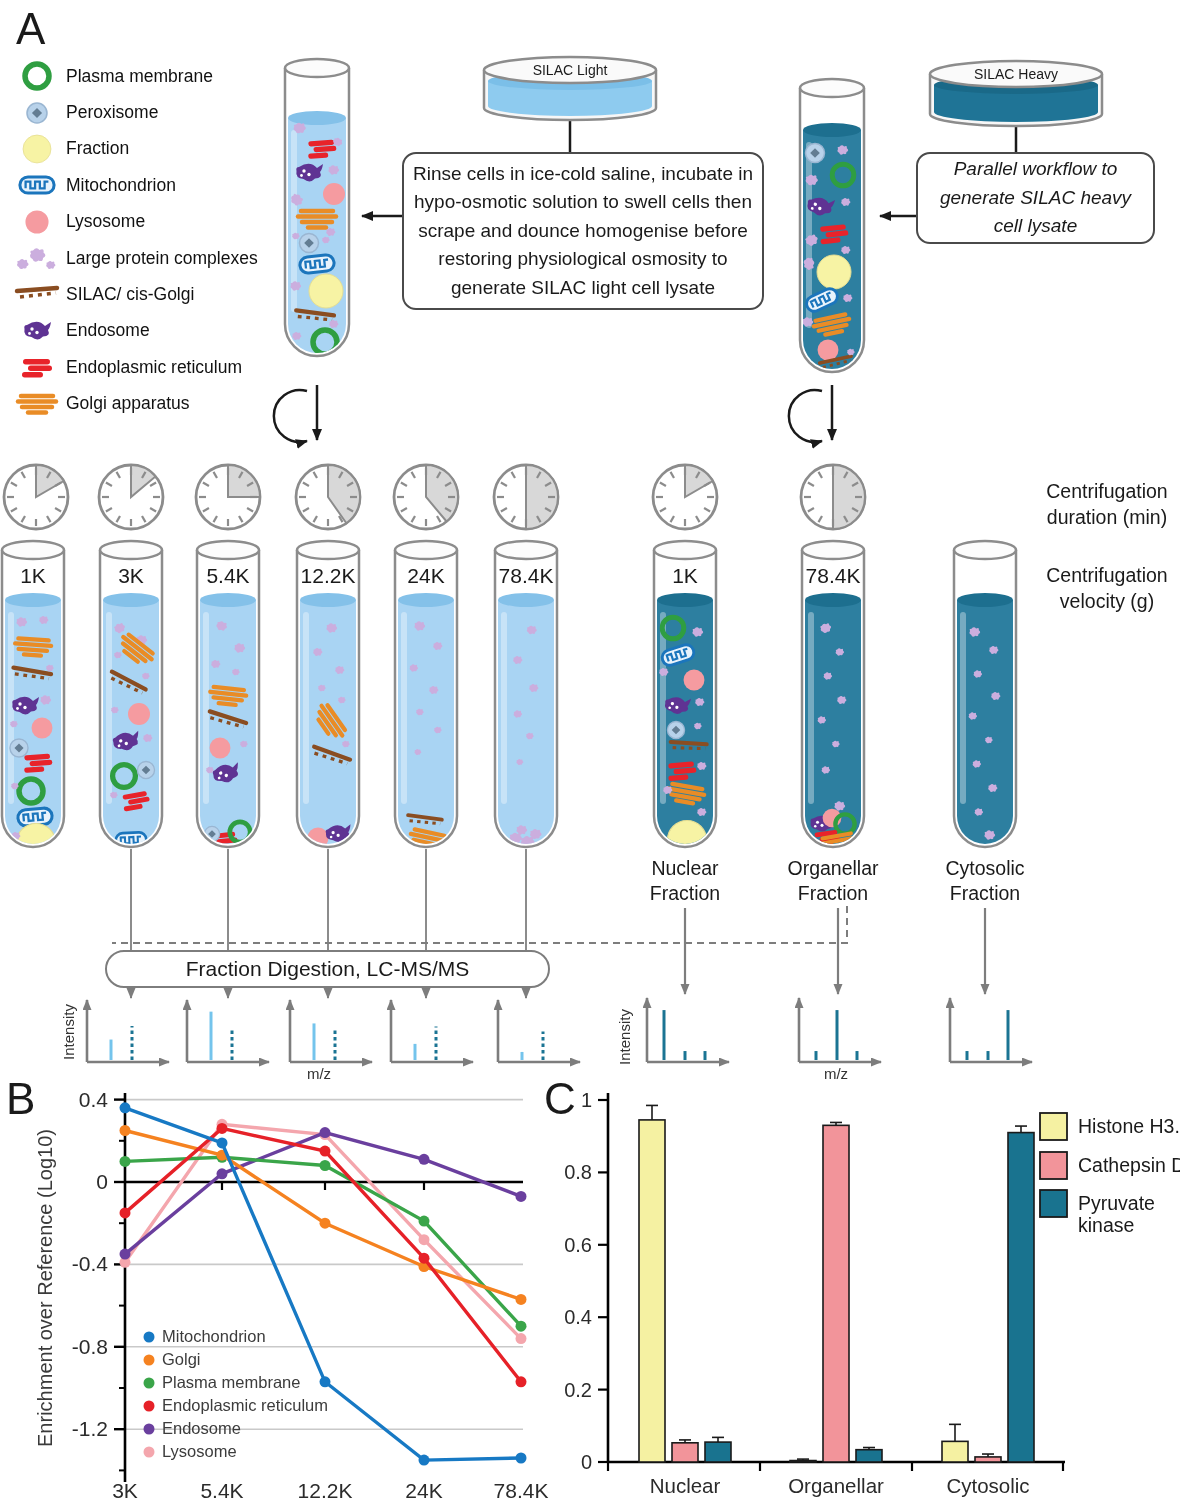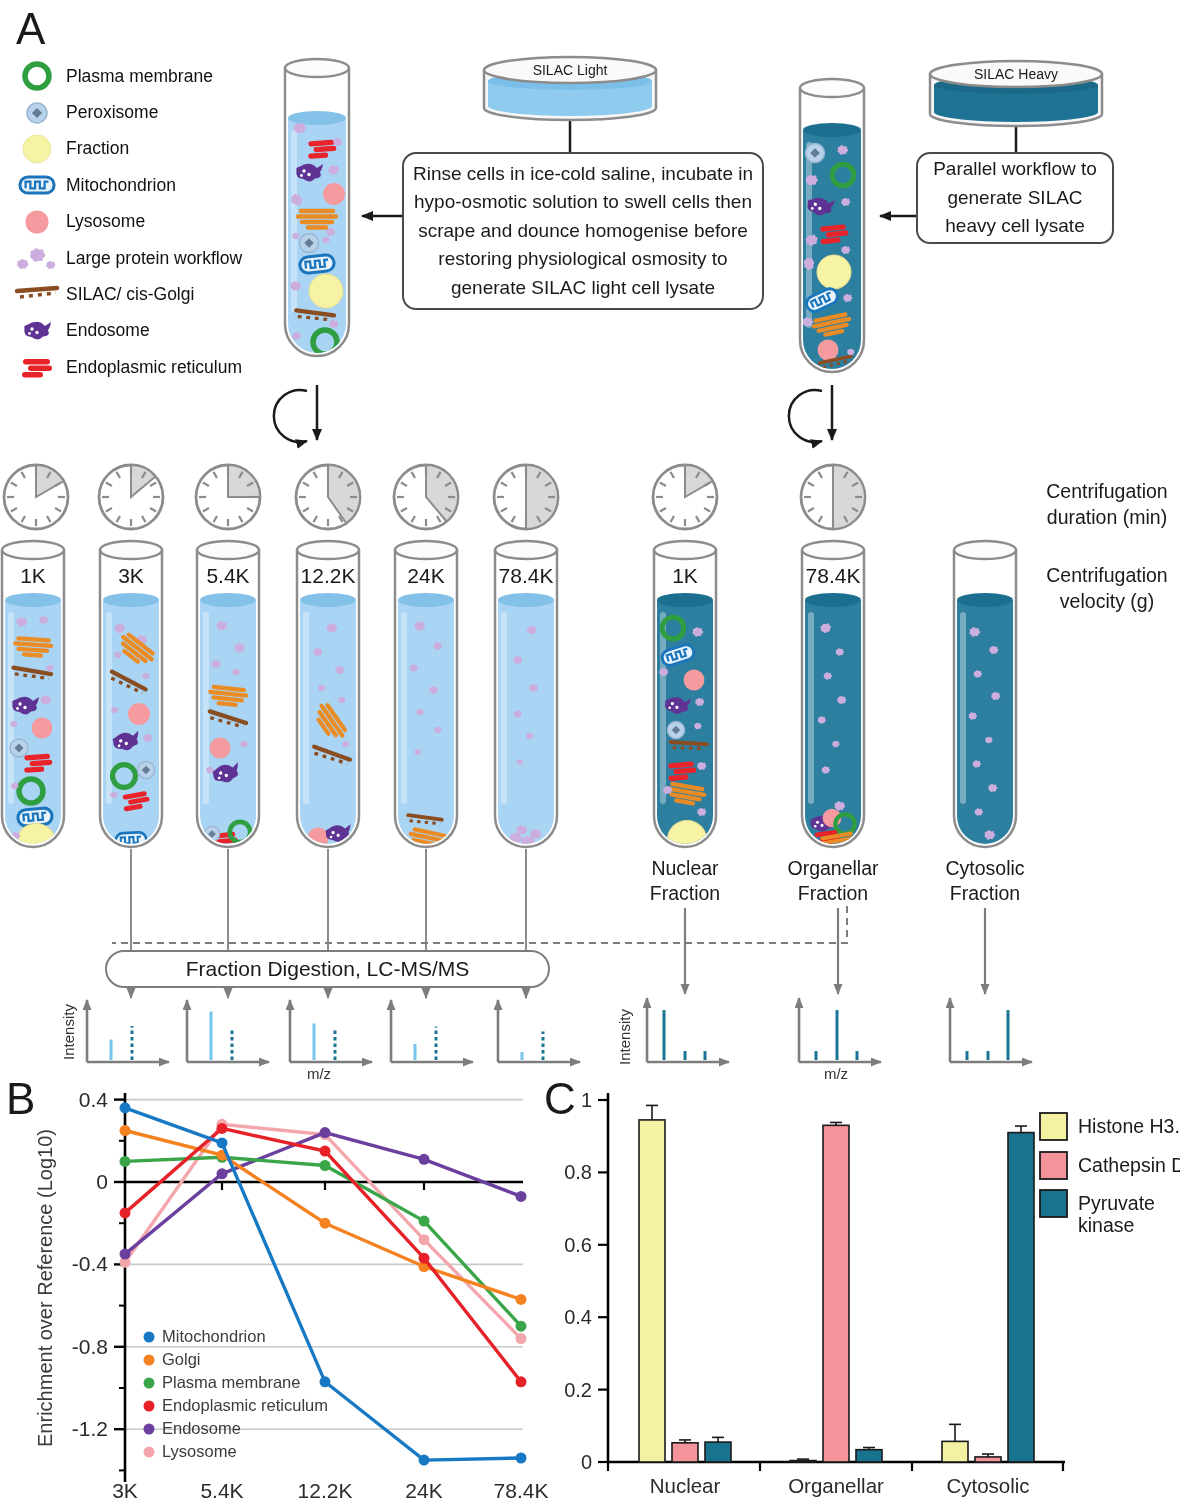--- a/index.html
+++ b/index.html
@@ -785,21 +785,21 @@
         <div class="lbl">Lysosome</div>
       </div>
       <div class="row">
         <div class="icon-cell">
           <svg width="52" height="34" viewBox="-26 -17 52 34">
             <use href="#g-lpc" transform="translate(-14,6) scale(0.75)"></use>
             <use href="#g-lpc" transform="translate(1,-3)"></use>
             <use href="#g-lpc" transform="translate(14,7) scale(0.6)"></use>
           </svg>
         </div>
-        <div class="lbl">Large protein workflow</div>
+        <div class="lbl">Large protein complexes</div>
       </div>
       <div class="row">
         <div class="icon-cell">
           <svg width="52" height="34" viewBox="-26 -17 52 34">
             <use href="#g-ergic" transform="scale(1)"></use>
           </svg>
         </div>
         <div class="lbl">SILAC/ cis-Golgi</div>
       </div>
       <div class="row">
@@ -810,25 +810,33 @@
         </div>
         <div class="lbl">Endosome</div>
       </div>
       <div class="row">
         <div class="icon-cell">
           <svg width="52" height="34" viewBox="-26 -17 52 34">
             <use href="#g-er" transform="scale(1)"></use>
           </svg>
         </div>
         <div class="lbl">Endoplasmic reticulum</div>
+      </div>
+      <div class="row">
+        <div class="icon-cell">
+          <svg width="52" height="34" viewBox="-26 -17 52 34">
+            <use href="#g-golgi" transform="scale(1)"></use>
+          </svg>
+        </div>
+        <div class="lbl">Golgi apparatus</div>
       </div>
     </div>
 
   <div class="proto-box" style="left:402px;top:152px;width:362px;height:158px;">Rinse cells in ice-cold saline, incubate in hypo-osmotic solution to swell cells then scrape and dounce homogenise before restoring physiological osmosity to generate SILAC light cell lysate</div>
-  <div class="proto-box" style="left:916px;top:152px;width:198px;height:92px;">Parallel workflow to generate SILAC heavy cell lysate</div>
+  <div class="proto-box" style="left:916px;top:152px;width:239px;height:92px;font-style:italic;">Parallel workflow to generate SILAC heavy cell lysate</div>
 
   <div class="side-label" style="left:1032px;top:478px;">Centrifugation duration (min)</div>
   <div class="side-label" style="left:1032px;top:562px;">Centrifugation velocity (g)</div>
 
   <div class="pill" style="left:105px;top:950px;width:445px;height:38px;">Fraction Digestion, LC-MS/MS</div>
 
   <div id="fractions">
       <div class="fraction-label" style="left: 685px; top: 856px;">Nuclear
 Fraction</div>
       <div class="fraction-label" style="left: 833px; top: 856px;">Organellar

